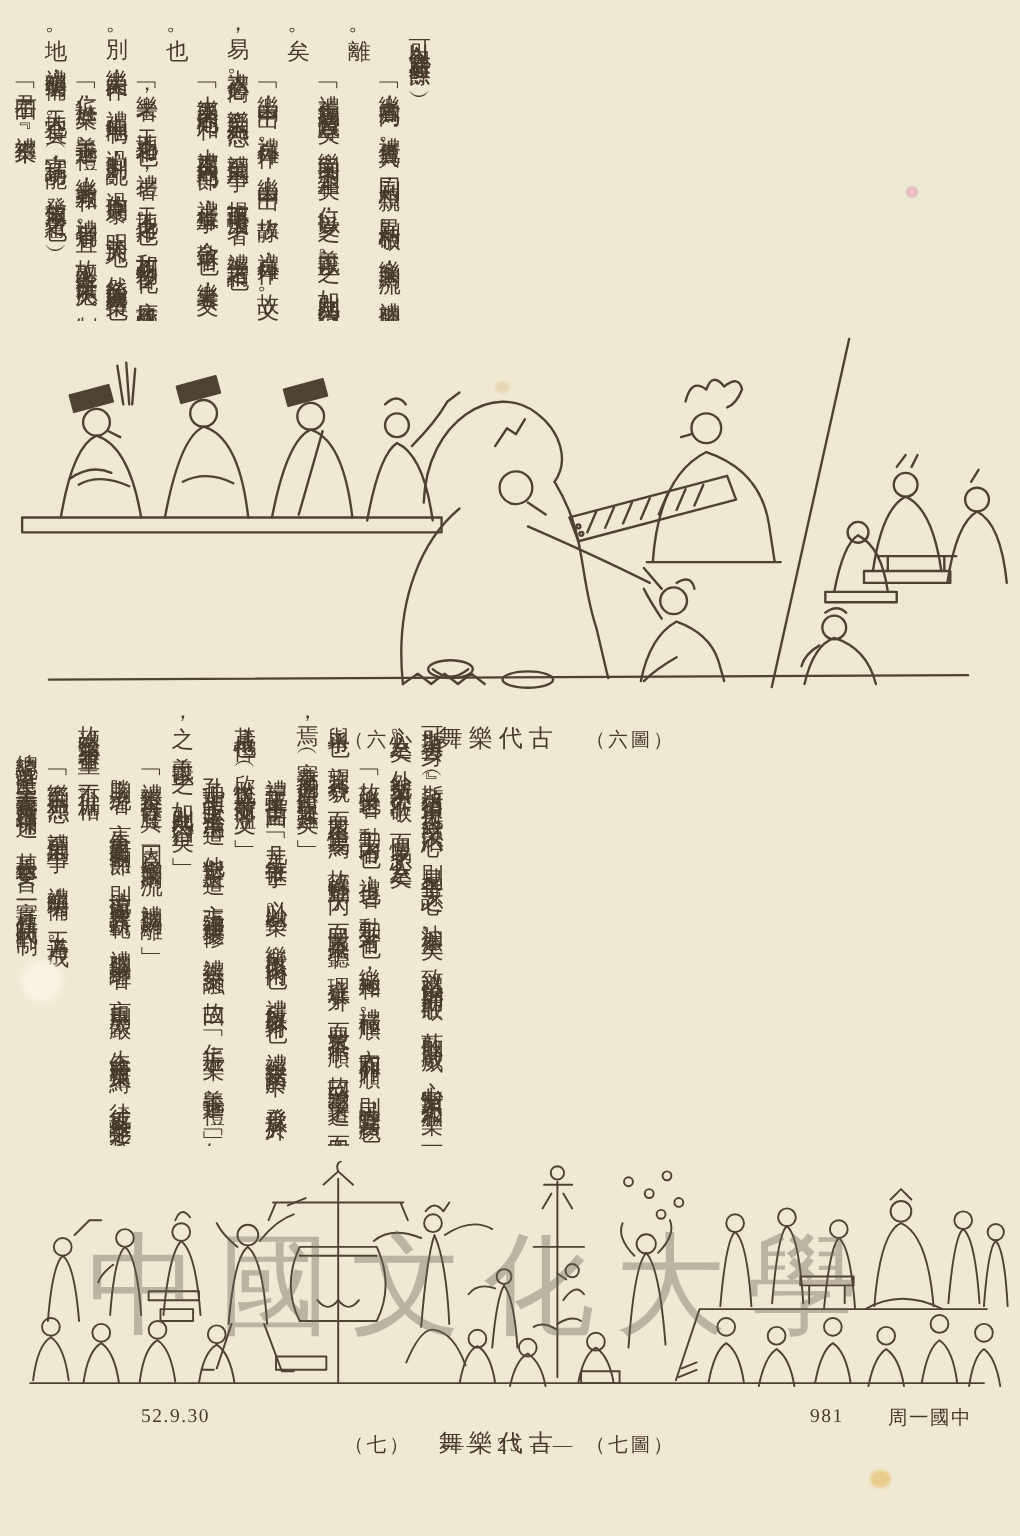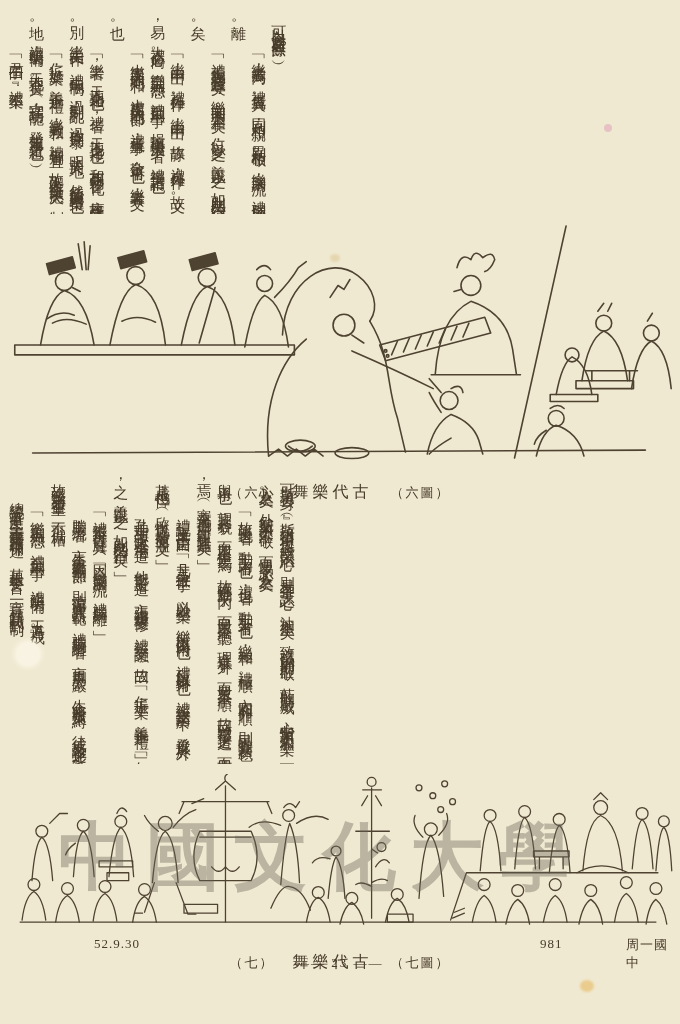--- a/index.html
+++ b/index.html
@@ -42,31 +42,31 @@
 
   .caption{
     margin-top:22px;height:24px;text-align:center;
     font-size:16px;letter-spacing:4px;white-space:nowrap;
   }
   .caption .small{font-size:13px;letter-spacing:2px;}
   .caption .gap{display:inline-block;width:18px;}
 
   .watermark{
     position:absolute;left:58px;top:34px;width:580px;
-    font-size:74px;font-weight:bold;letter-spacing:14px;
+    font-size:74px;font-weight:normal;letter-spacing:14px;
     color:rgba(106,100,88,.40);white-space:nowrap;
     pointer-events:none;z-index:2;
   }
 
   .footer{position:relative;height:22px;margin-top:6px;font-size:13px;letter-spacing:1px;padding-left:20px;}
   .footer span{position:absolute;top:0;}
   .f-date{left:94px;}
   .f-page{left:296px;letter-spacing:2px;margin-top:19px;}
   .f-code{left:540px;}
-  .f-label{left:592px;margin-left:34px;}
+  .f-label{left:592px;}
 </style>
 </head>
 <body>
 
 <div class="page">
 
   <div class="stain s1"></div>
   <div class="stain s2"></div>
   <div class="stain s3"></div>
   <div class="stain s4"></div>

